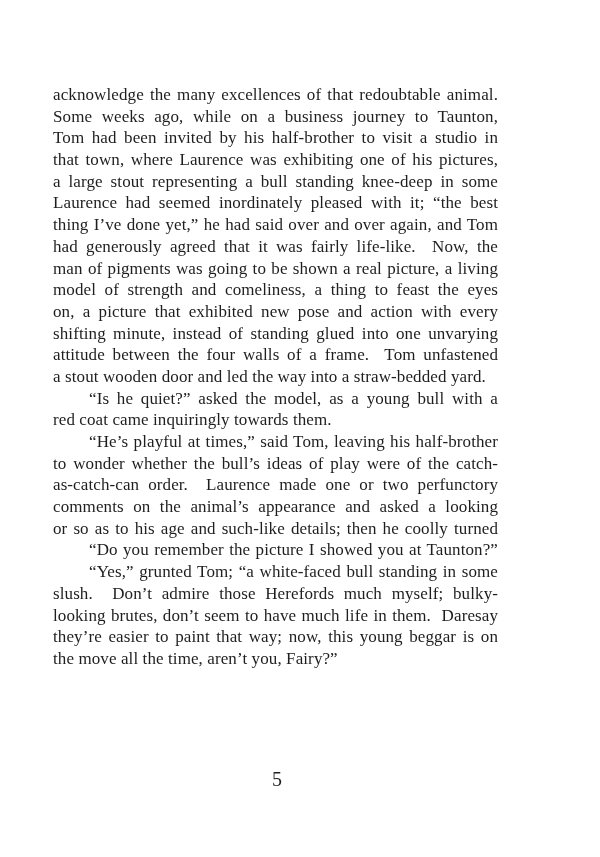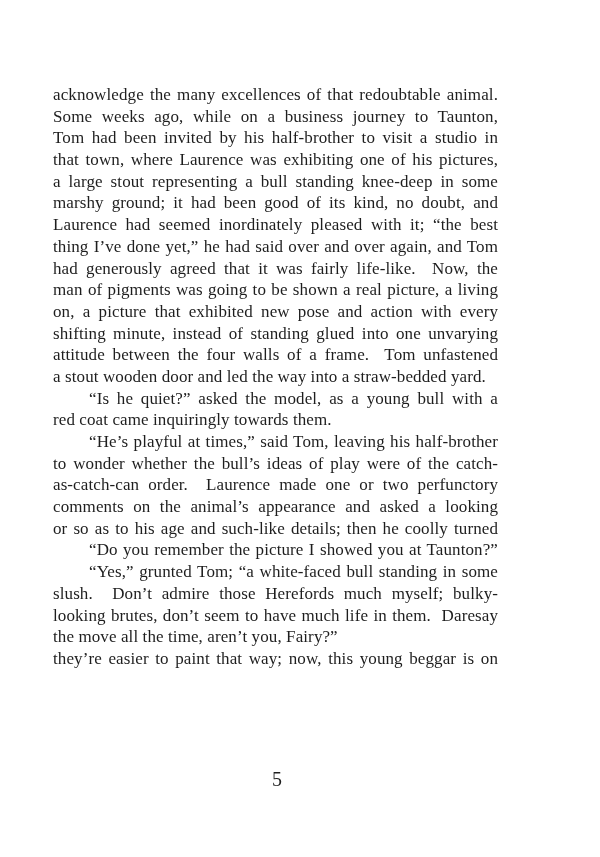--- a/index.html
+++ b/index.html
@@ -47,25 +47,25 @@
 <body>
 
 <div class="page" style="background: rgb(255, 255, 255);">
   <div class="text-block" style="color: rgb(30, 30, 30);">
       <div class="paragraph">
         <div class="line">acknowledge the many excellences of that redoubtable animal.</div>
         <div class="line">Some weeks ago, while on a business journey to Taunton,</div>
         <div class="line">Tom had been invited by his half-brother to visit a studio in</div>
         <div class="line">that town, where Laurence was exhibiting one of his pictures,</div>
         <div class="line">a large stout representing a bull standing knee-deep in some</div>
-        <div class="line">marshy ground; it had been good of its kind, no doubt, and</div>
         <div class="line">Laurence had seemed inordinately pleased with it; “the best</div>
         <div class="line">thing I’ve done yet,” he had said over and over again, and Tom</div>
         <div class="line">had generously agreed that it was fairly life-like.&nbsp; Now, the</div>
         <div class="line">man of pigments was going to be shown a real picture, a living</div>
+        <div class="line">model of strength and comeliness, a thing to feast the eyes</div>
         <div class="line">on, a picture that exhibited new pose and action with every</div>
         <div class="line">shifting minute, instead of standing glued into one unvarying</div>
         <div class="line">attitude between the four walls of a frame.&nbsp; Tom unfastened</div>
         <div class="line last">a stout wooden door and led the way into a straw-bedded yard.</div>
       </div>
       <div class="paragraph">
         <div class="line indent">“Is he quiet?” asked the model, as a young bull with a curly</div>
         <div class="line last">red coat came inquiringly towards them.</div>
       </div>
       <div class="paragraph">
@@ -75,18 +75,18 @@
         <div class="line">comments on the animal’s appearance and asked a looking</div>
         <div class="line">or so as to his age and such-like details; then he coolly turned</div>
       </div>
       <div class="paragraph">
         <div class="line indent">“Do you remember the picture I showed you at Taunton?”</div>
       </div>
       <div class="paragraph">
         <div class="line indent">“Yes,” grunted Tom; “a white-faced bull standing in some</div>
         <div class="line">slush.&nbsp; Don’t admire those Herefords much myself; bulky-</div>
         <div class="line">looking brutes, don’t seem to have much life in them.&nbsp; Daresay</div>
+        <div class="line">they’re easier to paint that way; now, this young beggar is on</div>
         <div class="line last">the move all the time, aren’t you, Fairy?”</div>
-        <div class="line">they’re easier to paint that way; now, this young beggar is on</div>
       </div>
     </div>
   <div class="folio">5</div>
 </div>
 
 </body></html>

